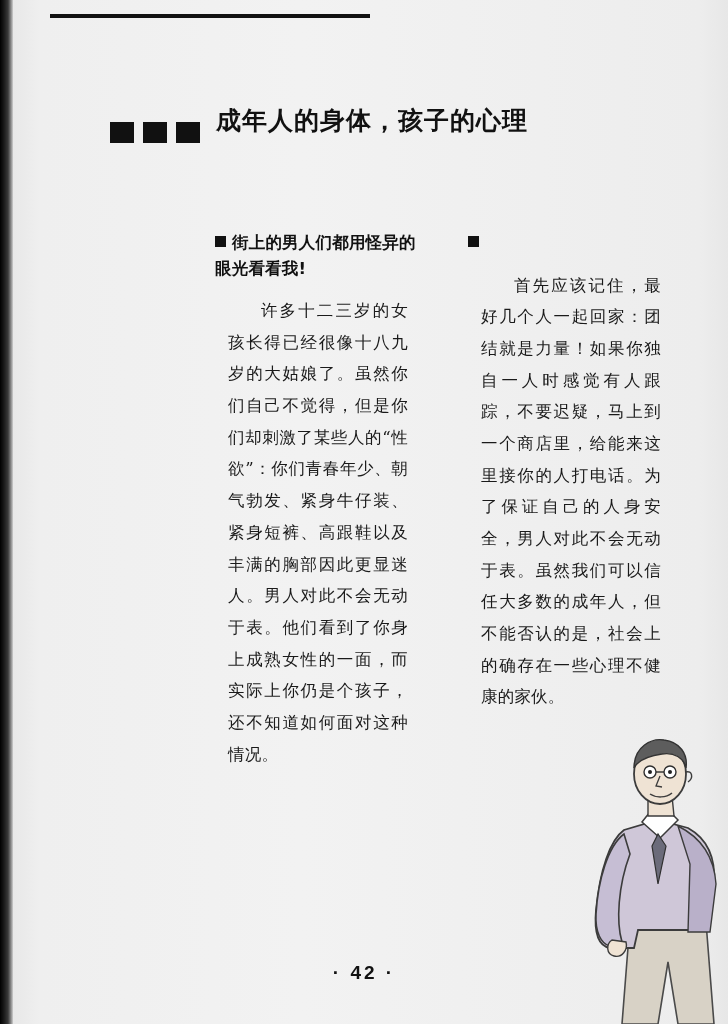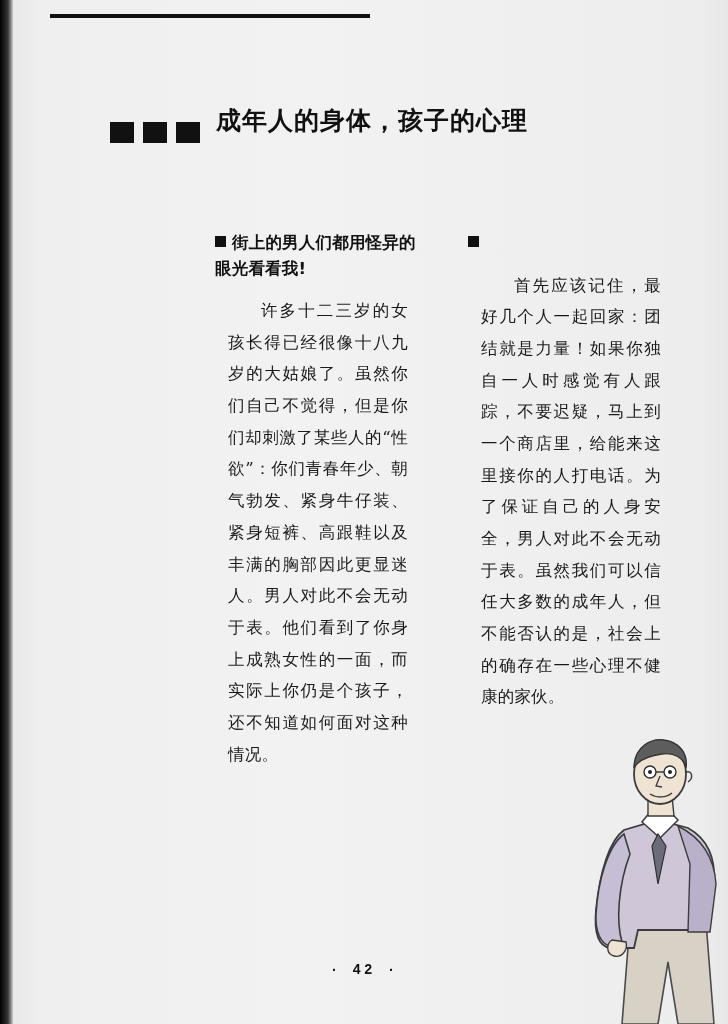--- a/index.html
+++ b/index.html
@@ -111,22 +111,22 @@
     text-justify: inter-ideograph;
     text-indent: 2em;
     letter-spacing: 0.2px;
   }
   .page-number {
     position: absolute;
     left: 0;
     top: 962px;
     width: 728px;
     text-align: center;
-    font-family: Liberation Mono, monospace;
-    font-size: 14px;
+    font-family: Liberation Sans, sans-serif;
+    font-size: 19px;
     font-weight: bold;
     color: #111;
     letter-spacing: 3px;
   }
   
   .illustration {
     position: absolute;
     right: 0;
     bottom: 0;
     width: 190px;

